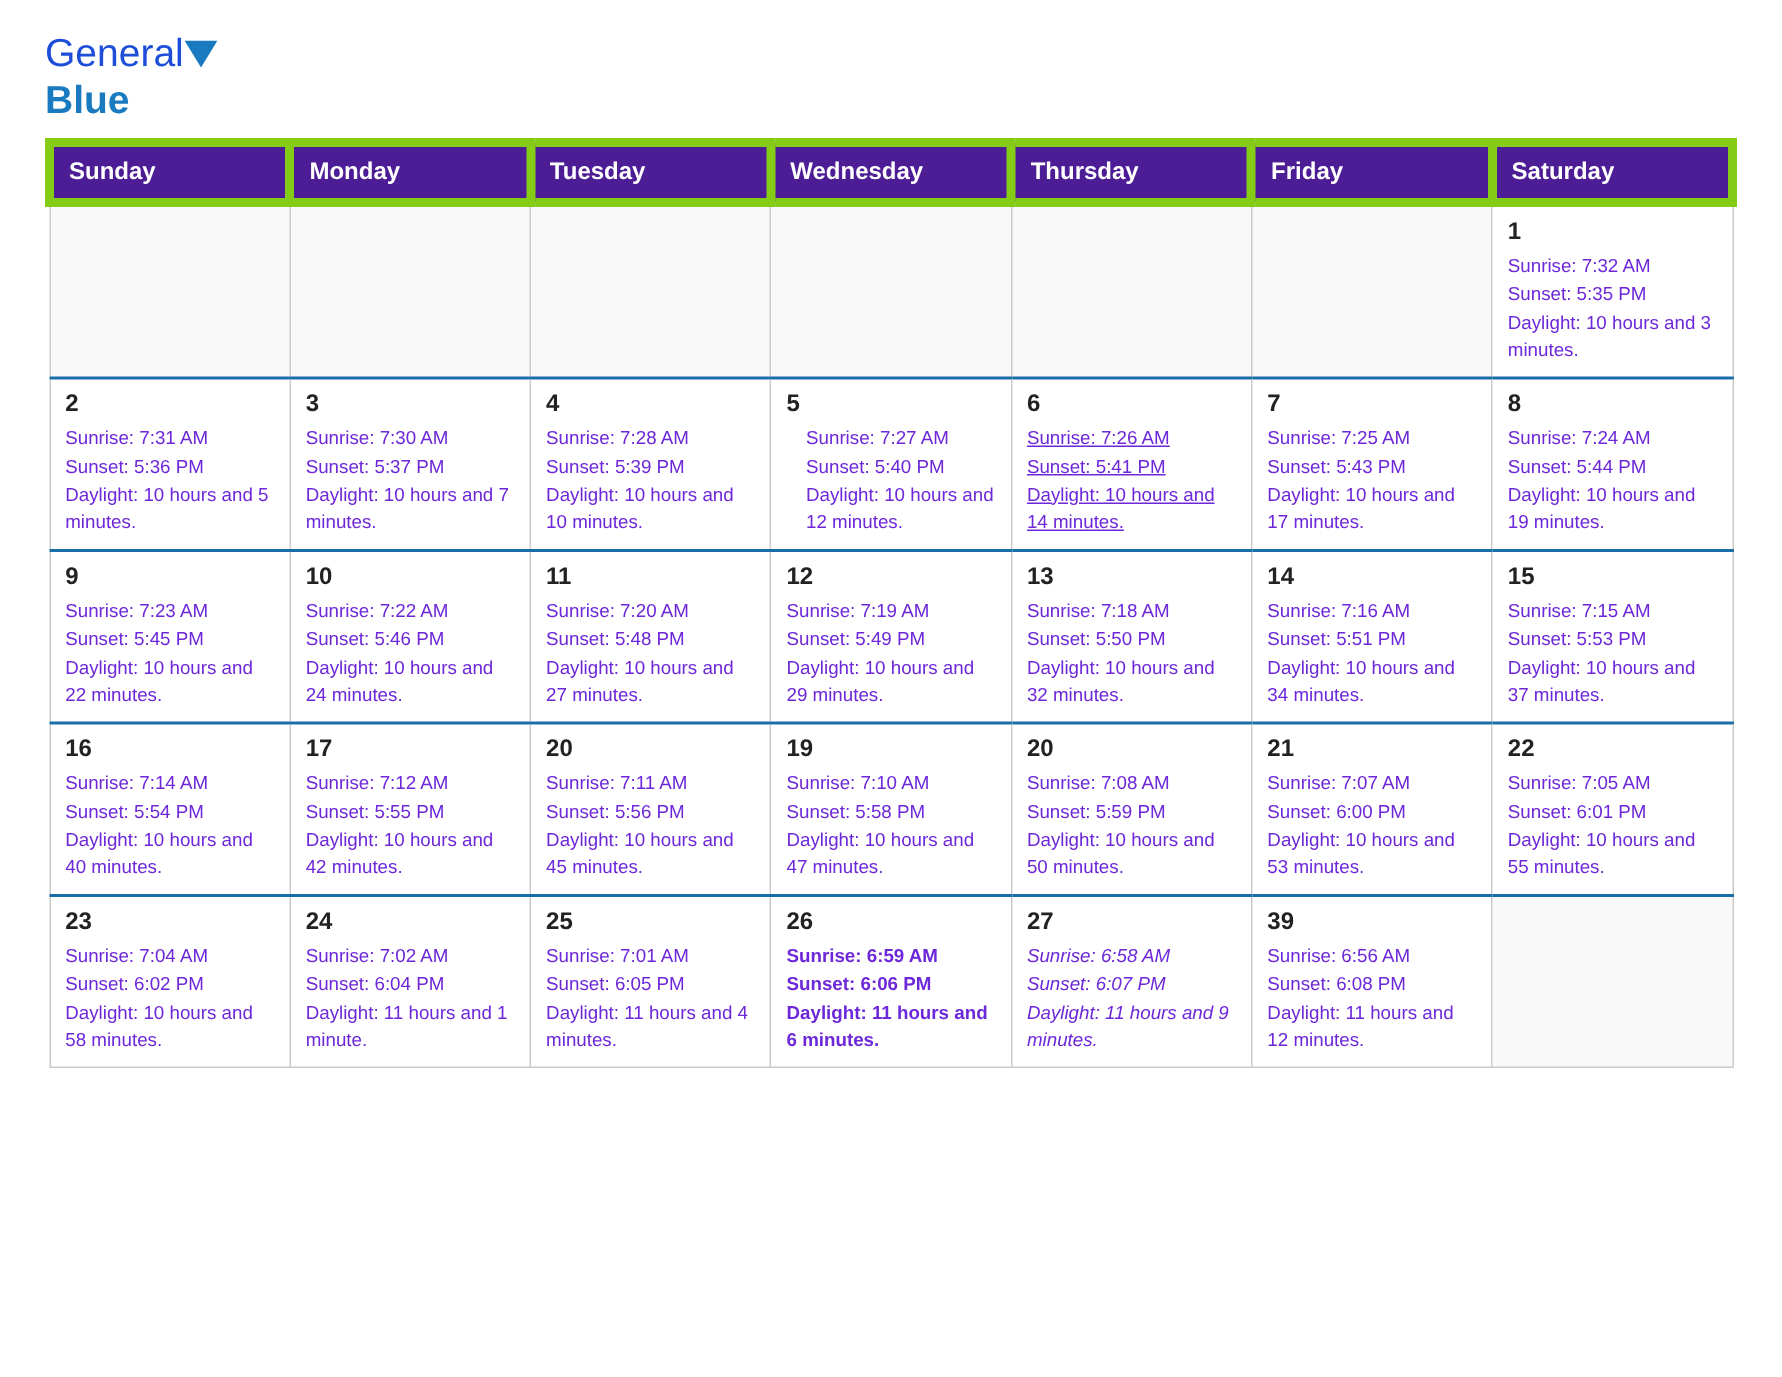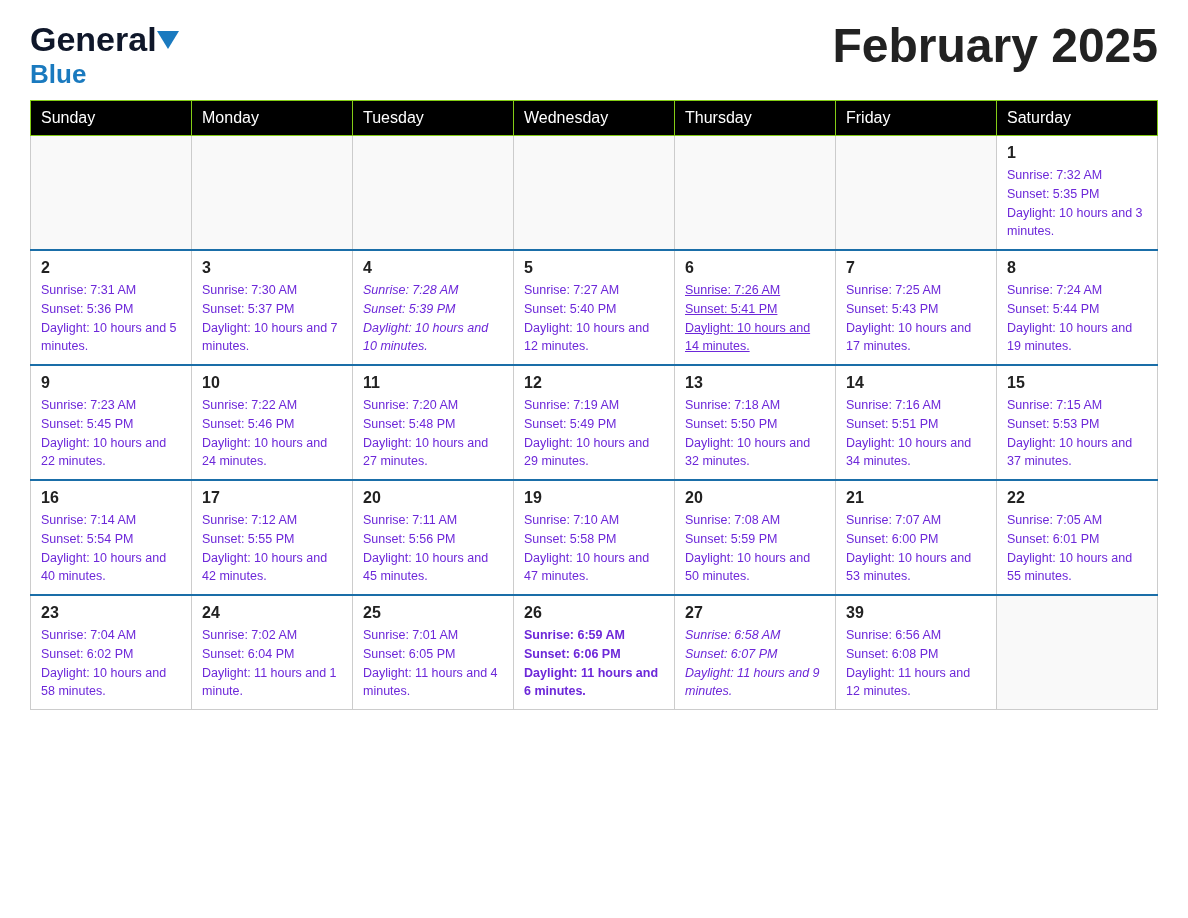--- a/index.html
+++ b/index.html
@@ -34,27 +34,27 @@
       font-size: 20px;
       color: #555;
       margin-top: 4px;
     }
     .calendar {
       width: 100%;
       border-collapse: collapse;
       margin-top: 10px;
     }
     .calendar th {
-      background-color: #000000;
+      background-color: #4c1d95;
       color: #fff;
       font-size: 16px;
-      font-weight: normal;
+      font-weight: bold;
       padding: 8px 10px;
       text-align: left;
-      border: 1px solid #84cc16;
+      border: 6px solid #84cc16;
     }
     .calendar td {
       vertical-align: top;
       border: 1px solid #ccc;
       padding: 8px 10px;
       width: calc(100% / 7);
       font-size: 13px;
       color: #333;
       min-height: 110px;
       height: 110px;
@@ -71,23 +71,23 @@
     .day-info {
       font-size: 12.5px;
       line-height: 1.5;
       color: #6d28d9;
     }
     .logo-row {
       display: flex;
       align-items: center;
     }
     .logo-text-general {
-      font-size: 34px;
-      font-weight: bold;
-      color: #0f172a;
+      font-size: 26px;
+      font-weight: normal;
+      color: #1d4ed8;
       font-family: Arial, sans-serif;
     }
     .logo-svg {
       margin-right: 0px;
     }
     .logo-text-blue {
       font-size: 26px;
       font-weight: bold;
       color: #1a7abf;
       font-family: Arial, sans-serif;
@@ -103,21 +103,20 @@
   <div class="logo">
     <div class="logo-row">
       <span class="logo-text-general">General</span>
       <svg class="logo-svg" width="22" height="18" viewBox="0 0 22 18">
         <polygon points="0,0 22,0 11,18" fill="#1a7abf"></polygon>
       </svg>
     </div>
     <span class="logo-text-blue">Blue</span>
   </div>
   <div class="title-block">
-    <div class="month-title">February 2025</div>
   </div>
 </div>
 
 <table class="calendar">
   <thead>
     <tr>
     <th>Sunday</th>
         <th>Monday</th>
         <th>Tuesday</th>
         <th>Wednesday</th>
@@ -149,27 +148,27 @@
 Daylight: 10 hours and 5 minutes.</div>
         </td>
         <td>
           <div class="day-number">3</div>
           <div class="day-info" style="white-space: pre-line;">Sunrise: 7:30 AM
 Sunset: 5:37 PM
 Daylight: 10 hours and 7 minutes.</div>
         </td>
         <td>
           <div class="day-number">4</div>
-          <div class="day-info" style="white-space: pre-line; font-style: italic;">Sunrise: 7:28 AM
+          <div class="day-info" style="white-space: pre-line;">Sunrise: 7:28 AM
 Sunset: 5:39 PM
 Daylight: 10 hours and 10 minutes.</div>
         </td>
         <td>
           <div class="day-number">5</div>
-          <div class="day-info" style="white-space: pre-line;">Sunrise: 7:27 AM
+          <div class="day-info" style="white-space: pre-line; margin-left: 13px;">Sunrise: 7:27 AM
 Sunset: 5:40 PM
 Daylight: 10 hours and 12 minutes.</div>
         </td>
         <td>
           <div class="day-number">6</div>
           <div class="day-info" style="white-space: pre-line; text-decoration: underline;">Sunrise: 7:26 AM
 Sunset: 5:41 PM
 Daylight: 10 hours and 14 minutes.</div>
         </td>
         <td>

